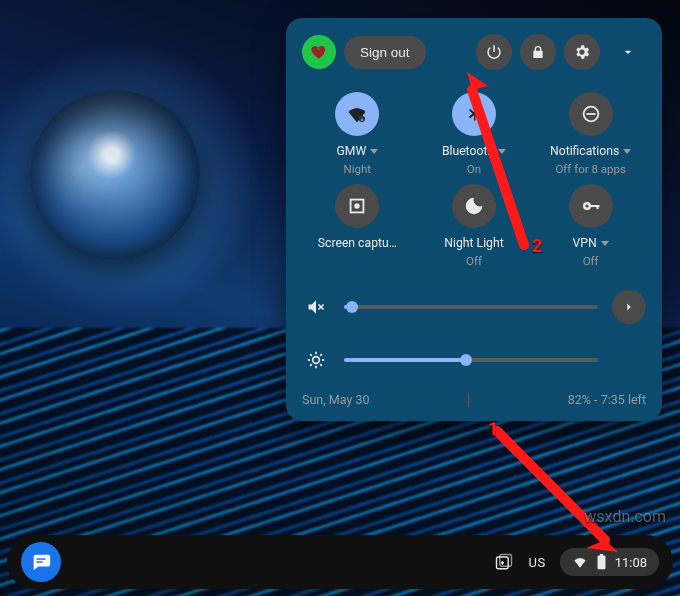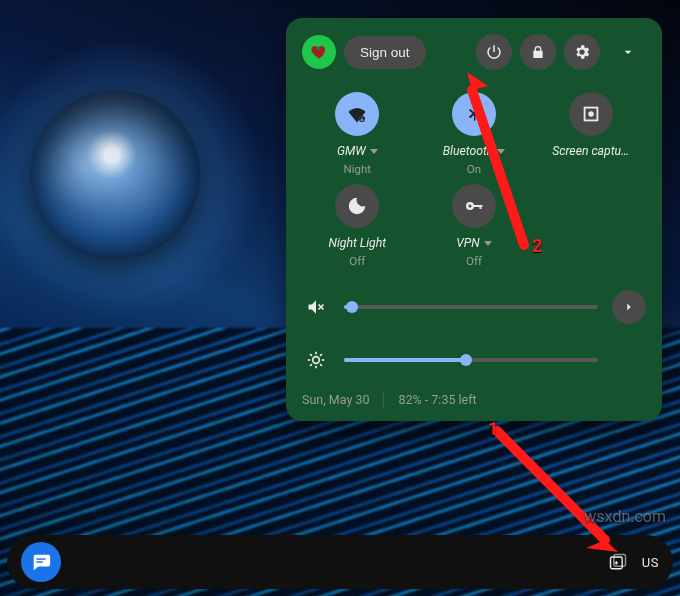--- a/index.html
+++ b/index.html
@@ -43,21 +43,21 @@
       background:
         radial-gradient(circle at 48% 38%, rgba(255,255,255,0.85) 0 5%, rgba(200,230,255,0.4) 18%, rgba(30,70,120,0.7) 60%, rgba(0,0,0,0.7) 90%);
       box-shadow: 0 20px 40px rgba(0,0,0,0.6) inset, 0 10px 30px rgba(0,0,0,0.6);
     }
 
     .panel {
       position: absolute;
       right: 18px;
       top: 18px;
       width: 376px;
-      background: #14532d;
+      background: #0c4a6e;
       border-radius: 16px;
       padding: 16px 16px 14px 16px;
       color: #eaeaea;
       box-shadow: 0 10px 30px rgba(0,0,0,0.5);
     }
     .panel-header {
       display: flex;
       align-items: center;
       gap: 8px;
     }
@@ -114,21 +114,20 @@
     .tile-icon.active { background: #8ab4f8; color: #202124; }
     .tile-icon.inactive { background: #4a4a4a; color: #eaeaea; }
     .tile-label {
       font-size: 12.2px;
       color: #eaeaea;
       display: flex; align-items: center; gap: 4px;
       max-width: 110px;
       white-space: nowrap;
       overflow: hidden;
       text-overflow: ellipsis;
-      font-style: italic;
     }
     .tile-sub {
       font-size: 11.5px;
       color: #9a9a9a;
       margin-top: -4px;
     }
     .caret-down {
       width: 0; height: 0;
       border-left: 4px solid transparent;
       border-right: 4px solid transparent;
@@ -162,21 +161,21 @@
 
     .expand-sound {
       width: 34px; height: 34px; border-radius: 50%;
       background: #4a4a4a; color: #eaeaea;
       display: flex; align-items: center; justify-content: center;
     }
 
     .panel-footer {
       margin-top: 18px;
       display: flex; align-items: center; gap: 14px;
-      font-size: 12.5px; color: #9a9a9a;
+      font-size: 12.5px; color: #9a9a9a; justify-content: space-between;
     }
     .vline { width: 1px; height: 14px; background: #555; }
 
     .shelf {
       position: absolute;
       left: 7px; right: 7px; bottom: 7px;
       height: 54px;
       background: #101010;
       border-radius: 27px;
       display: flex; align-items: center;
@@ -287,20 +286,33 @@
             <path fill="currentColor" d="M12 2l6 5-4.5 4 4.5 4-6 5V13l-4 3.5L6.5 15l4-3.5-4-3.5L8 6.5l4 3.5zm1.5 3.7V10l2-1.6zm0 8.6v4.3l2-1.7z"></path>
           </svg>
       </div>
       <div class="tile-label">
           <span>Bluetooth</span>
           <span class="caret-down"></span>
         </div>
       <div class="tile-sub">On</div>
     </div>
 
+    <div class="tile">
+      <div class="tile-icon inactive">
+        <svg class="ic" width="22" height="22" viewBox="0 0 24 24">
+            <circle cx="12" cy="12" r="8" fill="none" stroke="currentColor" stroke-width="2"></circle>
+            <line x1="7" y1="12" x2="17" y2="12" stroke="currentColor" stroke-width="2"></line>
+          </svg>
+      </div>
+      <div class="tile-label">
+          <span>Notifications</span>
+          <span class="caret-down"></span>
+        </div>
+      <div class="tile-sub">Off for 8 apps</div>
+    </div>
 
     <div class="tile">
       <div class="tile-icon inactive">
         <svg class="ic" width="22" height="22" viewBox="0 0 24 24">
             <rect x="5" y="5" width="14" height="14" fill="none" stroke="currentColor" stroke-width="2"></rect>
             <circle cx="12" cy="12" r="3" fill="currentColor"></circle>
           </svg>
       </div>
       <div class="tile-label">
           <span>Screen captu…</span>
@@ -399,20 +411,30 @@
   </div>
   <div class="shelf-right">
     <div class="tray-icon">
       <svg class="ic" width="20" height="20" viewBox="0 0 24 24">
           <rect x="3" y="6" width="14" height="14" rx="2" fill="none" stroke="currentColor" stroke-width="1.7"></rect>
           <rect x="7" y="3" width="14" height="14" rx="2" fill="none" stroke="currentColor" stroke-width="1.7" opacity="0.6"></rect>
           <path d="M10 7v4m-2-2h4" stroke="currentColor" stroke-width="1.7" transform="translate(0,4)"></path>
         </svg>
     </div>
     <div class="ime-pill">US</div>
+    <div class="status-pill">
+      <svg class="ic" width="16" height="16" viewBox="0 0 24 24">
+          <path fill="currentColor" d="M12 20.5l8.5-10.6A13.4 13.4 0 0 0 12 6a13.4 13.4 0 0 0-8.5 3.9z"></path>
+        </svg>
+      <svg class="ic" width="11" height="16" viewBox="0 0 12 20">
+          <rect x="1" y="2" width="10" height="17" rx="1.5" fill="currentColor"></rect>
+          <rect x="4" y="0" width="4" height="2.5" fill="currentColor"></rect>
+        </svg>
+      <span>11:08</span>
+    </div>
   </div>
 </div>
 
 <svg class="arrow" style="left:0;top:0" width="680" height="596">
 
   <line class="arrowline" x1="497" y1="431" x2="605" y2="540"></line>
   <polygon class="arrowhead" points="605,540 618,552 586,548"></polygon>
 
   <line class="arrowline" x1="524" y1="245" x2="472" y2="90"></line>
   <polygon class="arrowhead" points="472,90 467,72 488,86"></polygon>

